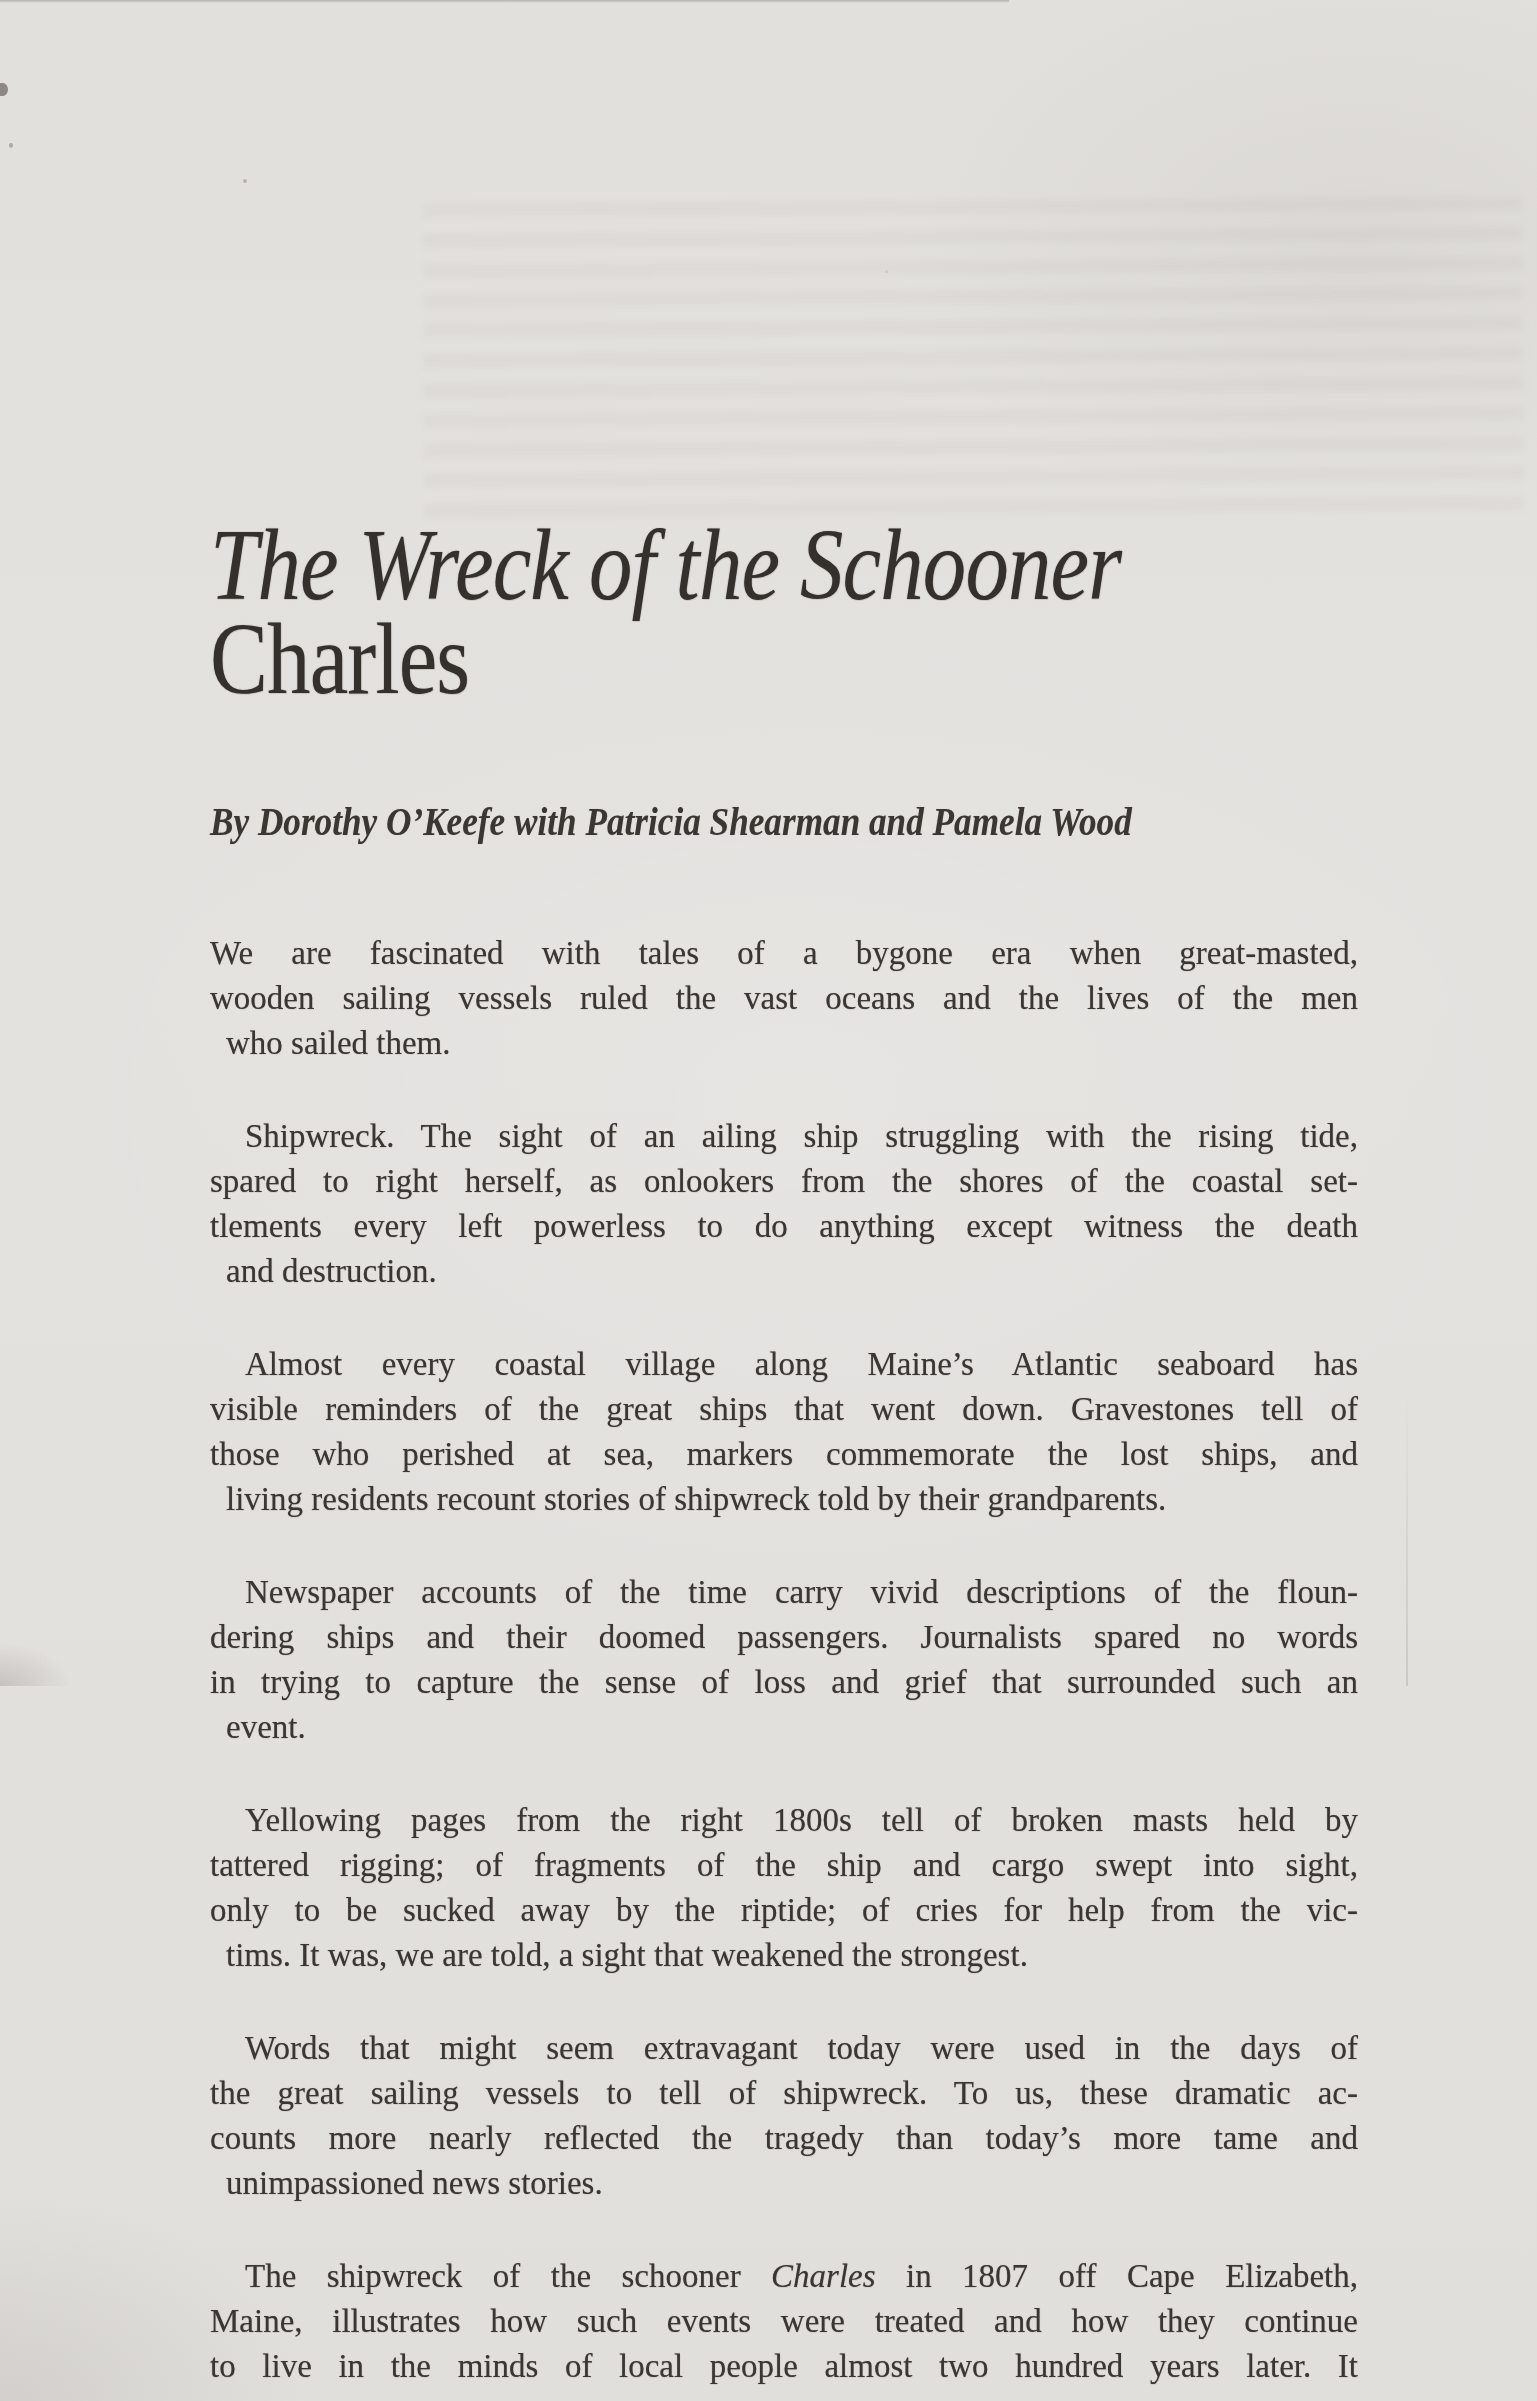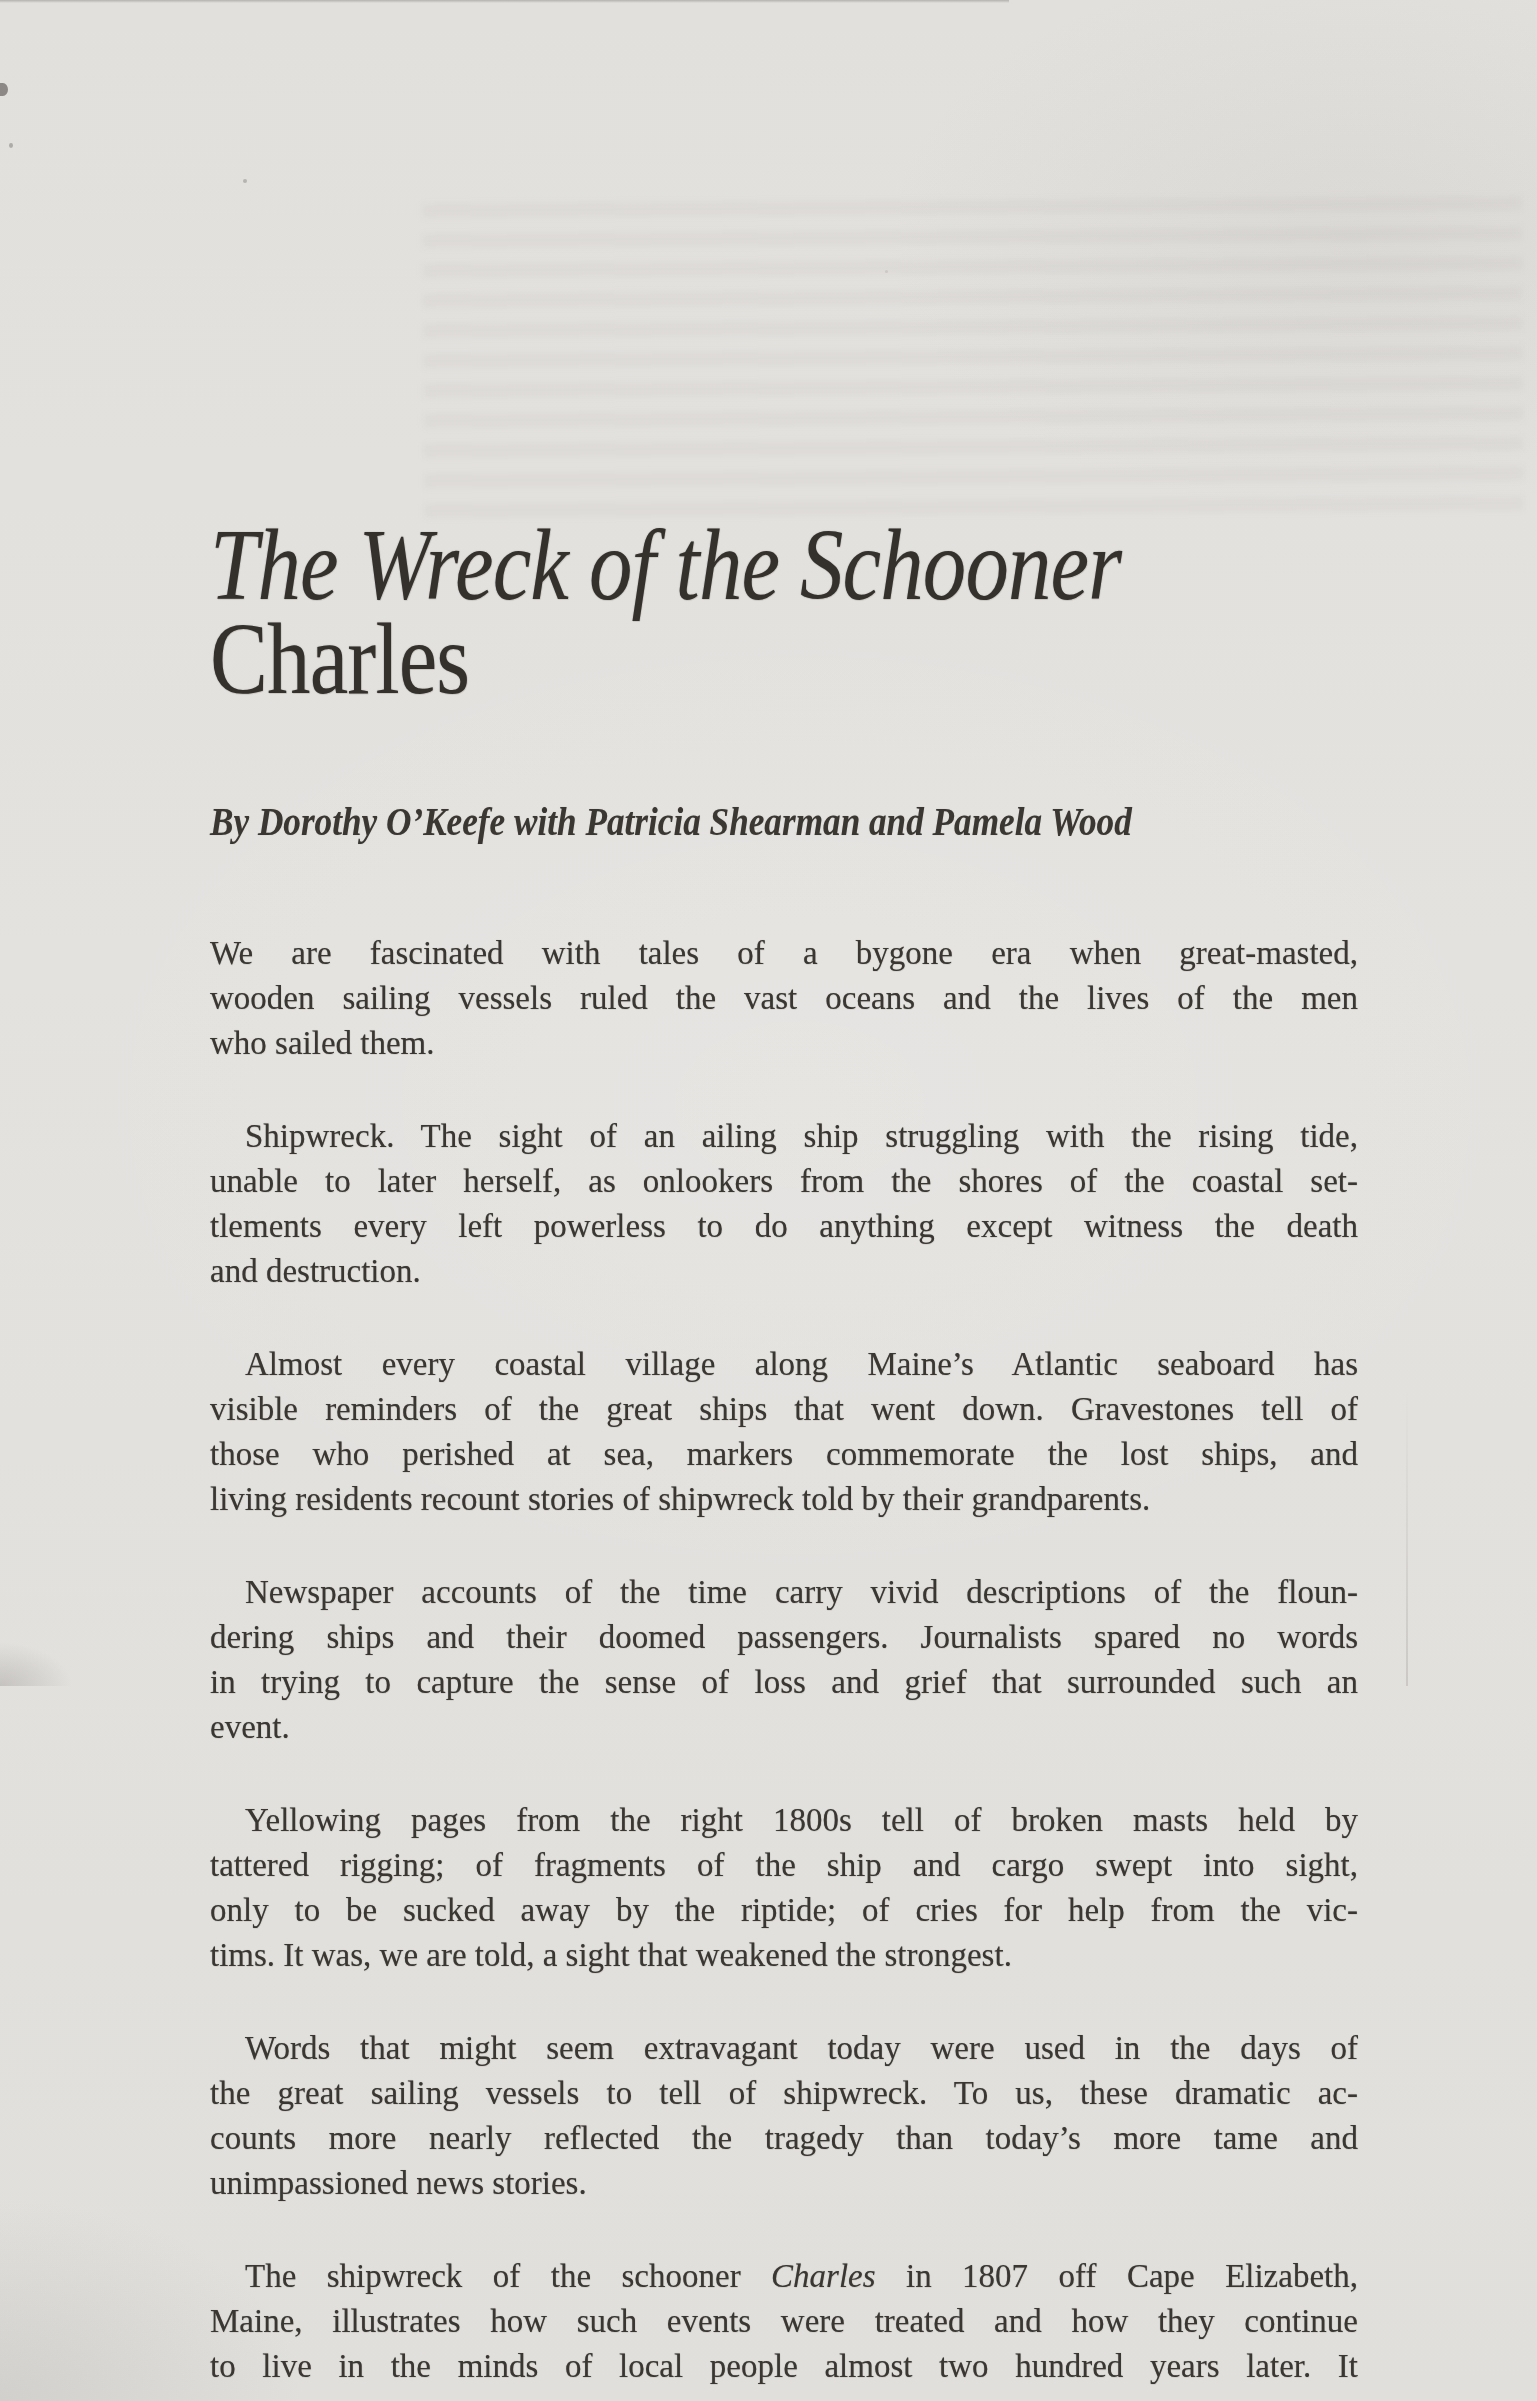--- a/index.html
+++ b/index.html
@@ -92,20 +92,21 @@
     text-shadow: 0 0 0.8px rgba(58,55,51,0.42), 0.5px 0.6px 0 rgba(96,84,60,0.08), -0.5px -0.3px 0 rgba(84,100,126,0.08);
     font-family: Liberation Serif, serif;
   }
   .line {
     text-align: justify;
     text-align-last: justify;
     white-space: normal;
   }
   .line.last {
     text-align-last: left;
+    margin-left: 16px;
   }
   .line.indent {
     padding-left: 35px;
     margin-top: 48px;
   }
   .it { font-style: italic; }
   
   .speck {
     position: absolute;
     background: rgba(62,58,54,0.7);
@@ -140,21 +141,21 @@
   <p class="byline">By Dorothy O’Keefe with Patricia Shearman and Pamela Wood</p>
 
   <div class="body-text">
       <div>
         <div class="line"><span>We are fascinated with tales of a bygone era when great-masted,</span></div>
         <div class="line"><span>wooden sailing vessels ruled the vast oceans and the lives of the men</span></div>
         <div class="line last"><span>who sailed them.</span></div>
       </div>
       <div>
         <div class="line indent"><span>Shipwreck. The sight of an ailing ship struggling with the rising tide,</span></div>
-        <div class="line"><span>unable to later herself, as onlookers from the shores of the coastal set-</span></div>
+        <div class="line"><span>spared to right herself, as onlookers from the shores of the coastal set-</span></div>
         <div class="line"><span>tlements every left powerless to do anything except witness the death</span></div>
         <div class="line last"><span>and destruction.</span></div>
       </div>
       <div>
         <div class="line indent"><span>Almost every coastal village along Maine’s Atlantic seaboard has</span></div>
         <div class="line"><span>visible reminders of the great ships that went down. Gravestones tell of</span></div>
         <div class="line"><span>those who perished at sea, markers commemorate the lost ships, and</span></div>
         <div class="line last"><span>living residents recount stories of shipwreck told by their grandparents.</span></div>
       </div>
       <div>

